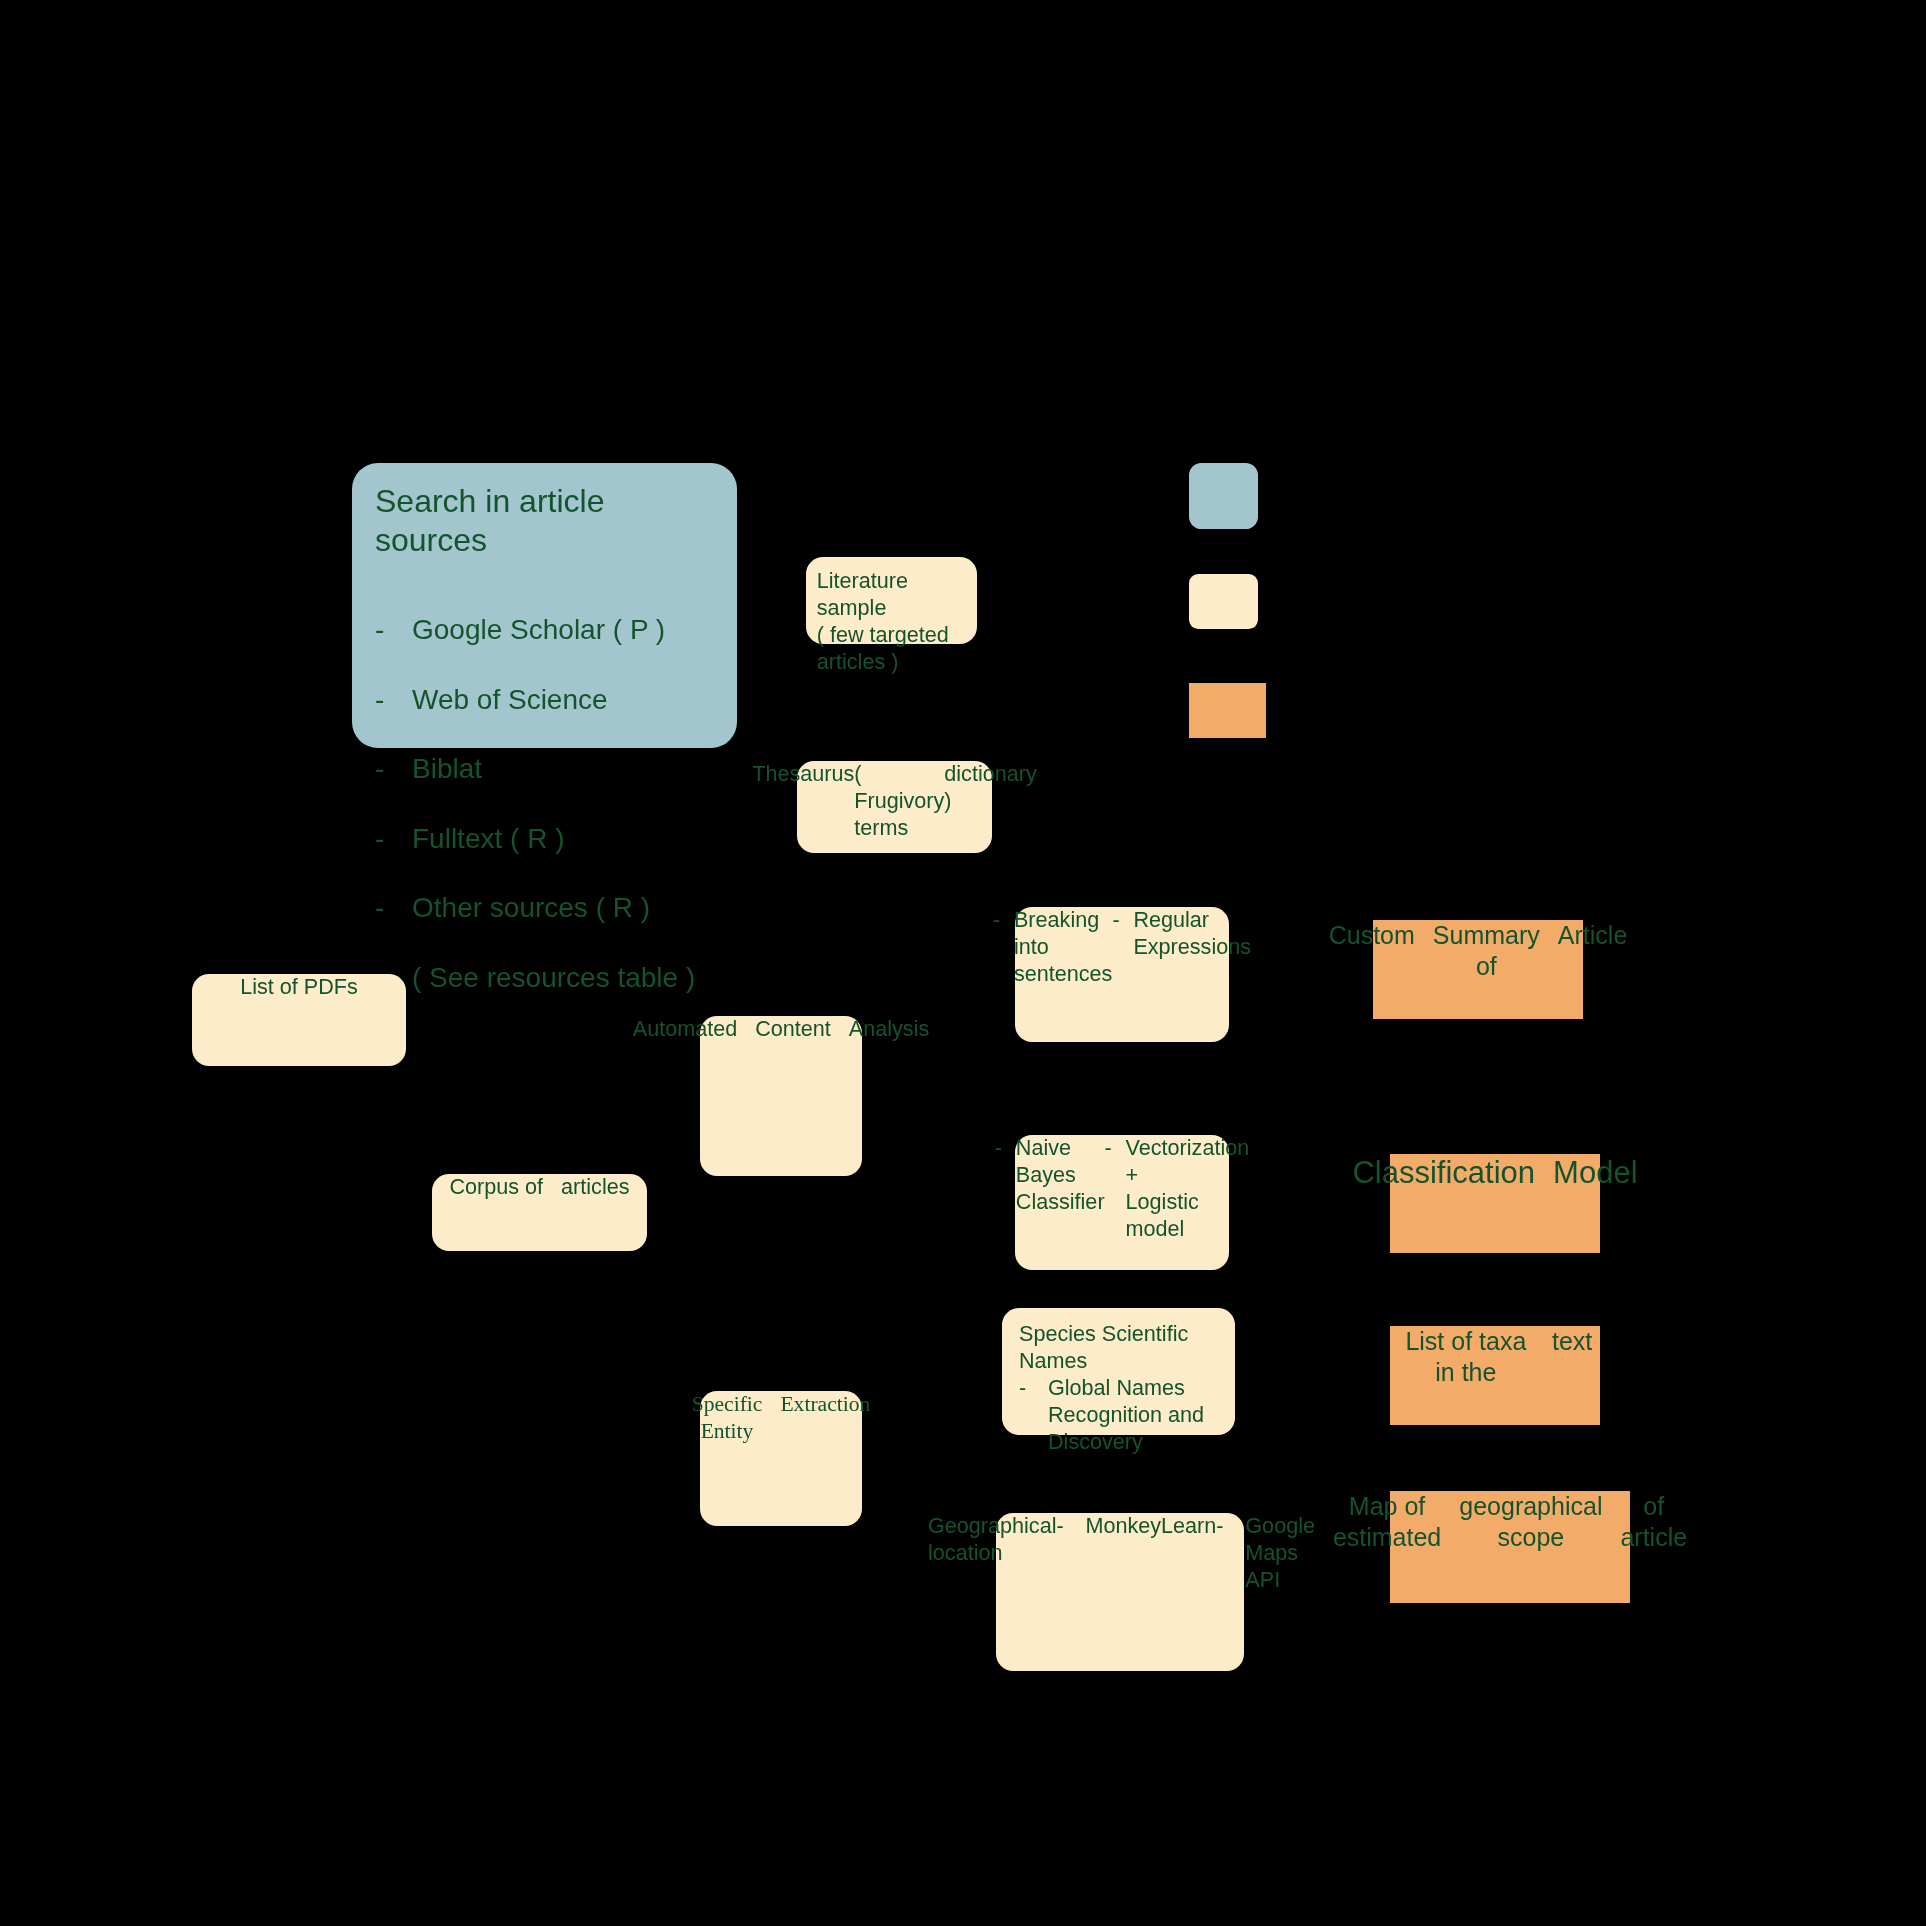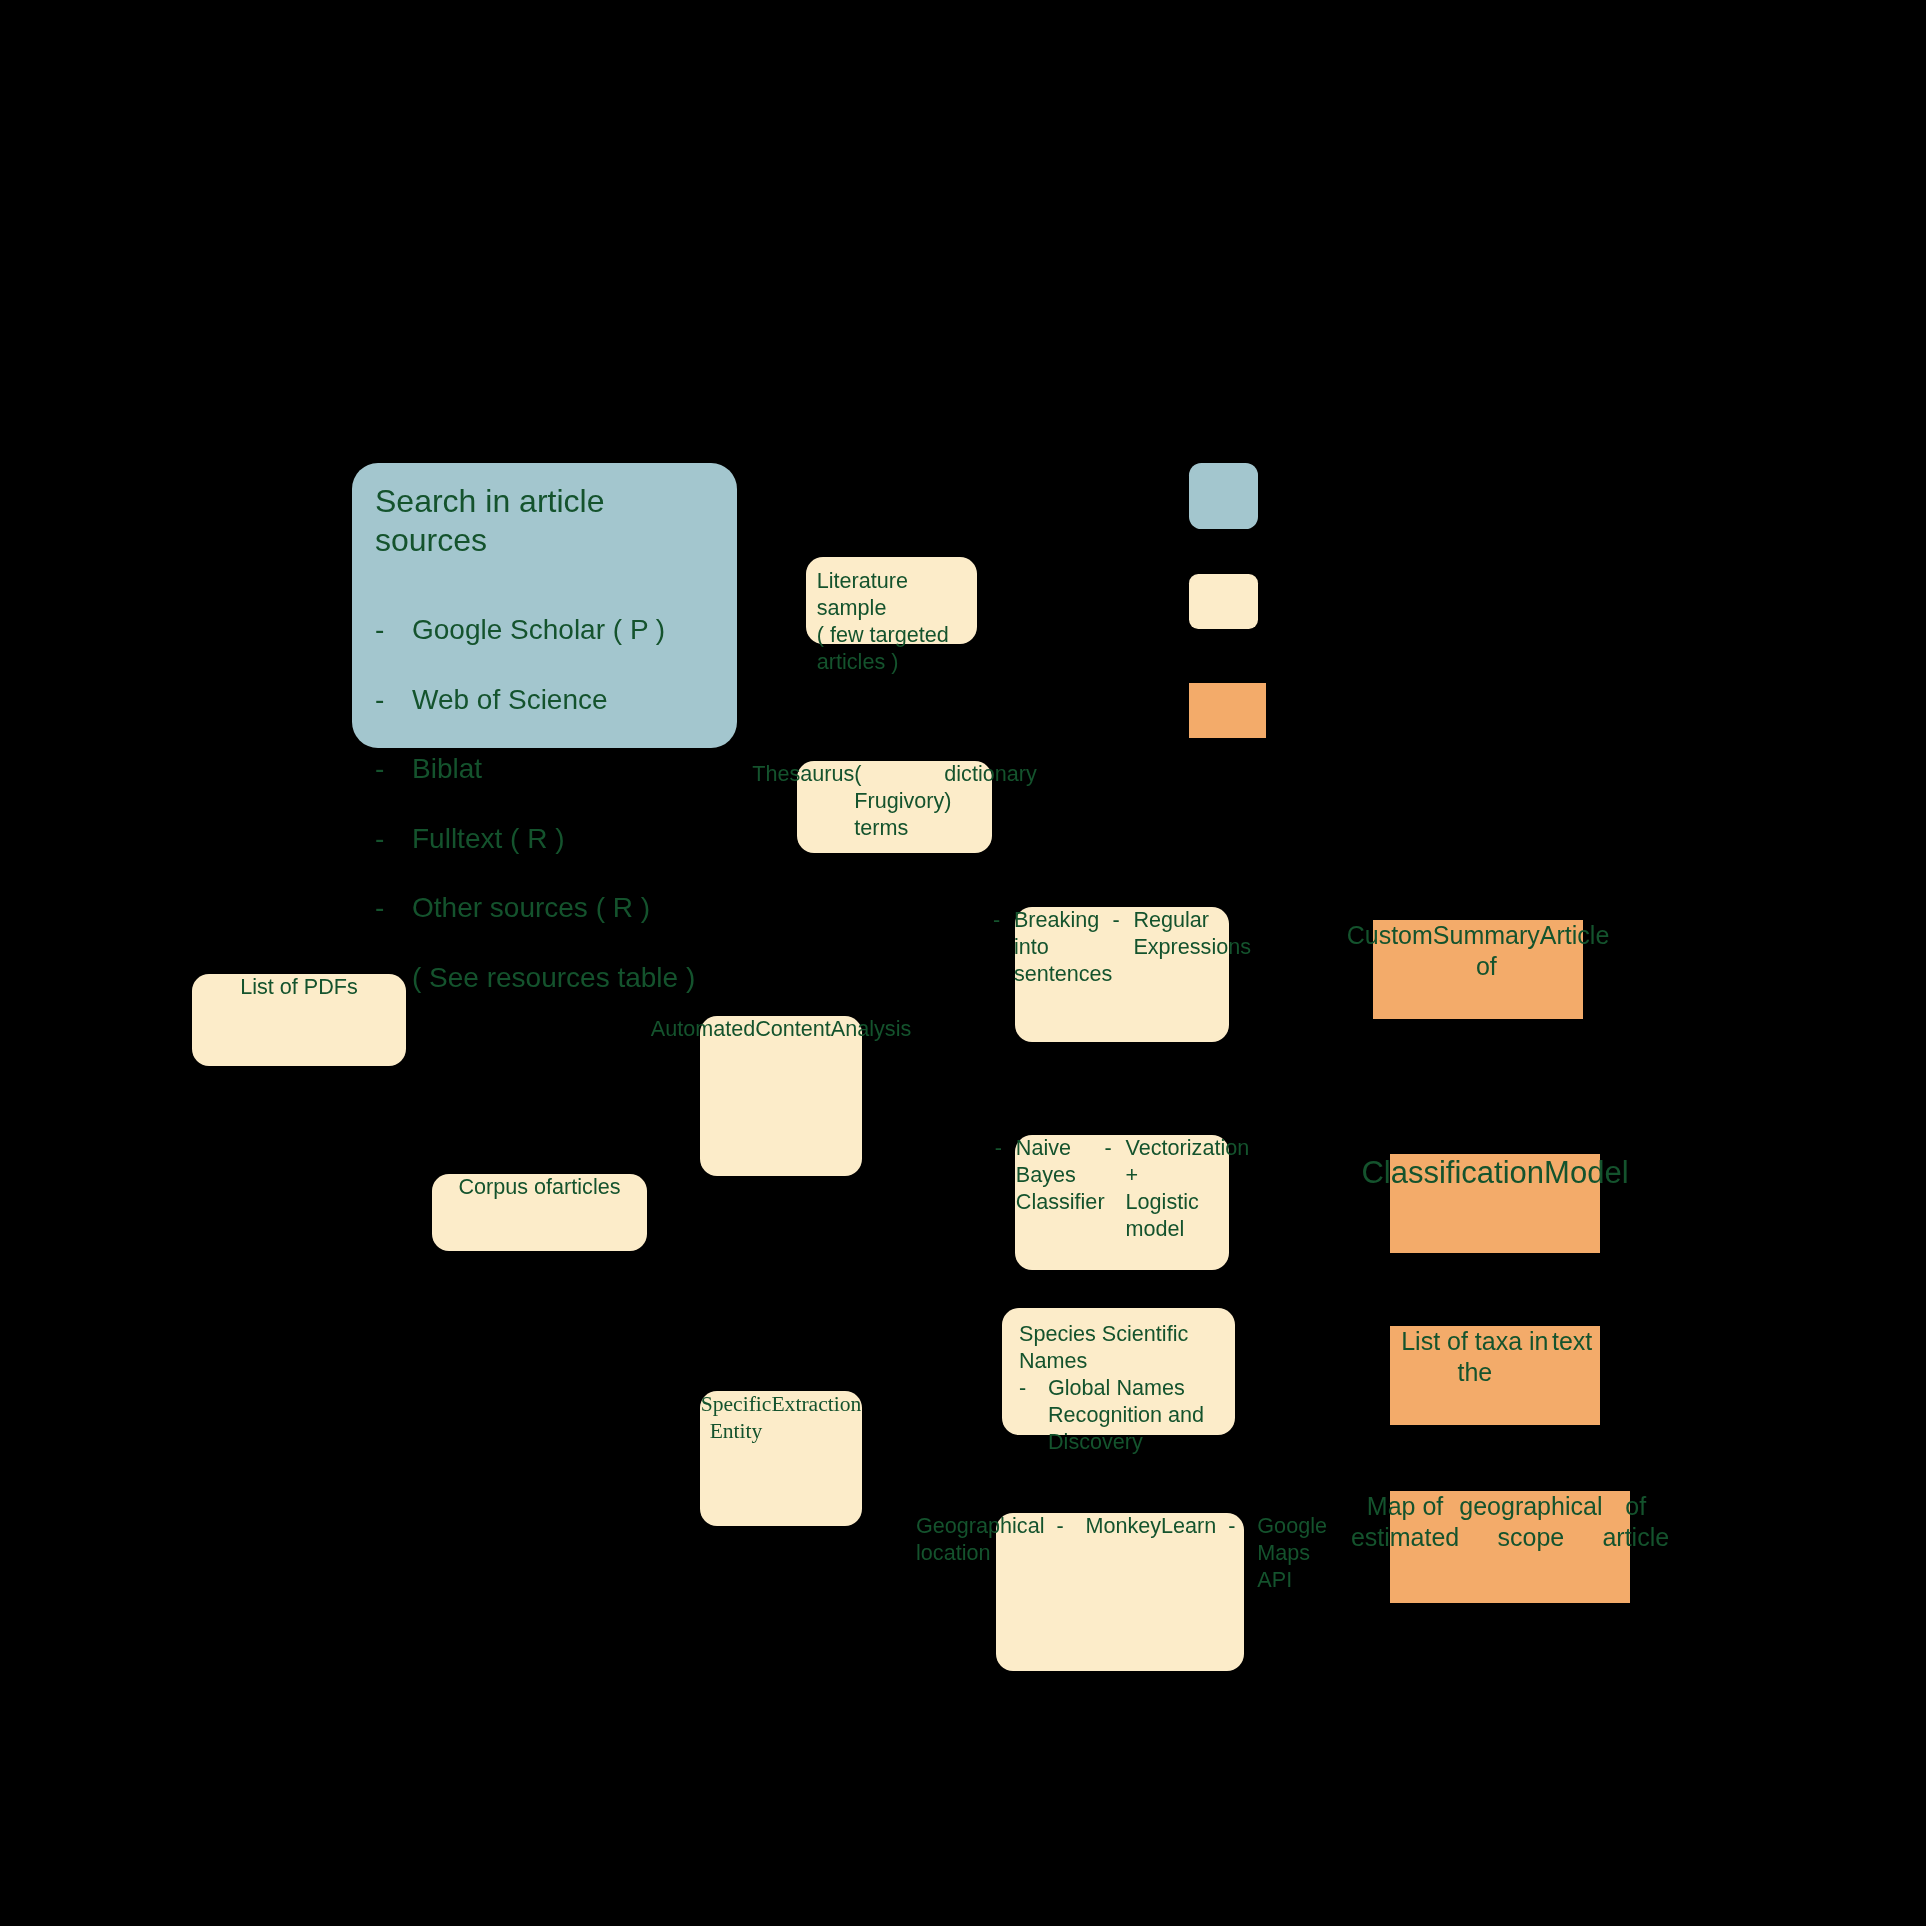--- a/index.html
+++ b/index.html
@@ -45,21 +45,21 @@
   .va-center {
     display: flex;
     flex-direction: row;
     justify-content: center;
   }
   .va-top {
     display: flex;
     flex-direction: column;
     justify-content: flex-start;
   }
-  .ta-center { text-align: center; }
+  .ta-center { text-align: center; gap: 18px; }
   .ta-left   { text-align: left; }
 
   .title-line {
     font-size: 32px;
     margin-bottom: 23px;
   }
   .bullet-list {
     margin: 0;
     padding: 0;
     list-style: none;
@@ -194,21 +194,21 @@
 
   <div class="node cream va-top ta-left" style="left:1002px; top:1308px; width:233px; height:127px; padding:13px 14px 0 17px;">
     <div class="sm-line">Species Scientific</div>
     <div class="sm-line">Names</div>
     <div class="sm-row">
       <span class="sm-dash" style="width:29px;">-</span>
       <span class="sm-text"><span>Global Names</span><br><span>Recognition and</span><br><span>Discovery</span></span>
     </div>
   </div>
 
-  <div class="node cream va-center ta-left" style="left:996px; top:1513px; width:248px; height:158px; padding:0 14px 15.4px 17px;gap:12px;">
+  <div class="node cream va-center ta-left" style="left:996px; top:1513px; width:248px; height:158px; padding:0 14px 15.4px 17px;">
     <div class="sm-line">Geographical location</div>
     <div class="sm-row">
       <span class="sm-dash" style="width:29px;">-</span>
       <span class="sm-text">MonkeyLearn</span>
     </div>
     <div class="sm-row">
       <span class="sm-dash" style="width:29px;">-</span>
       <span class="sm-text">Google Maps API</span>
     </div>
   </div>

